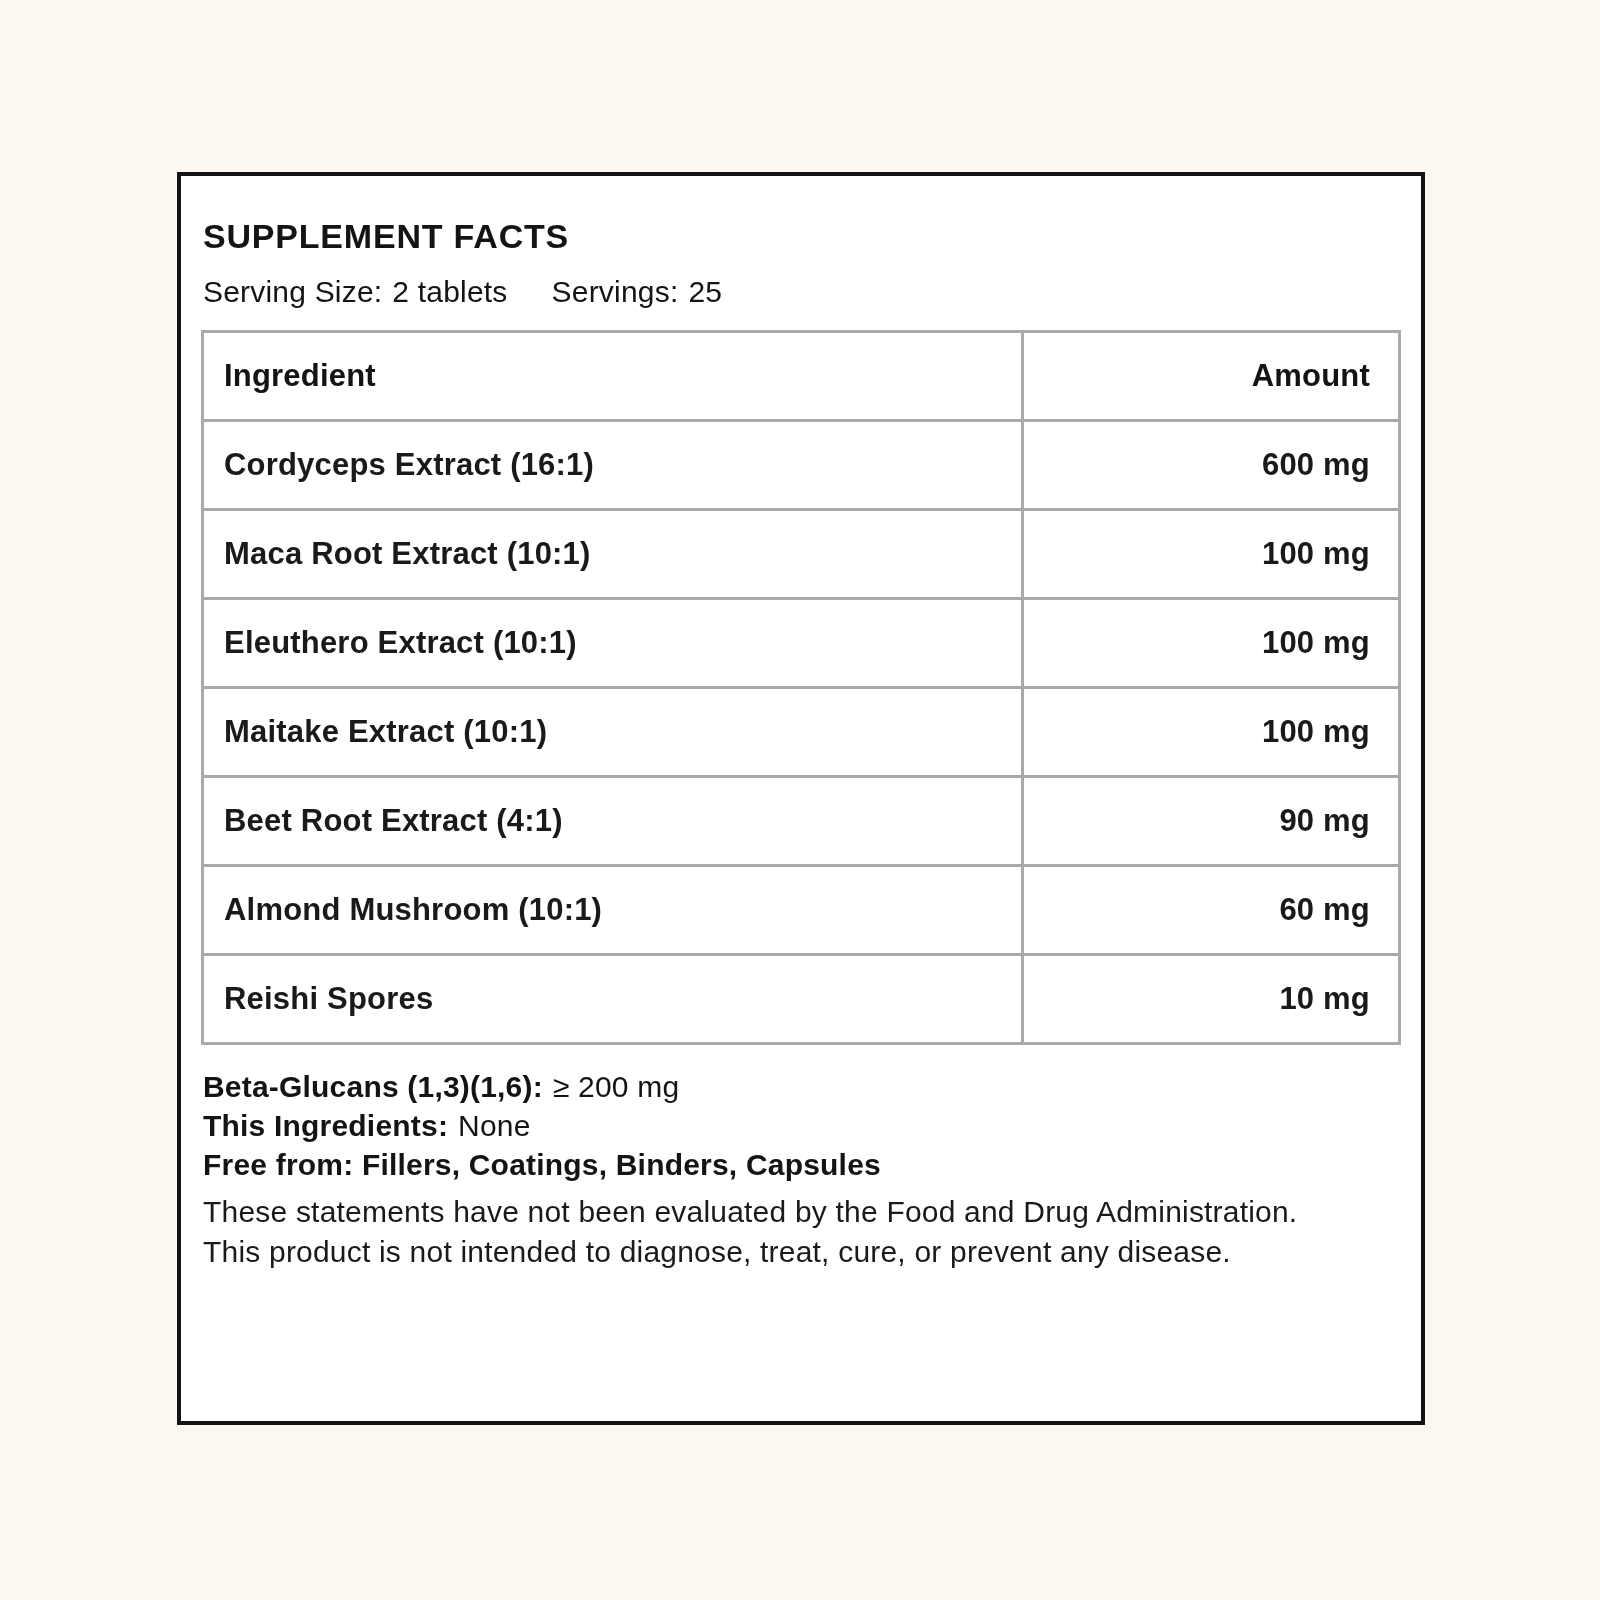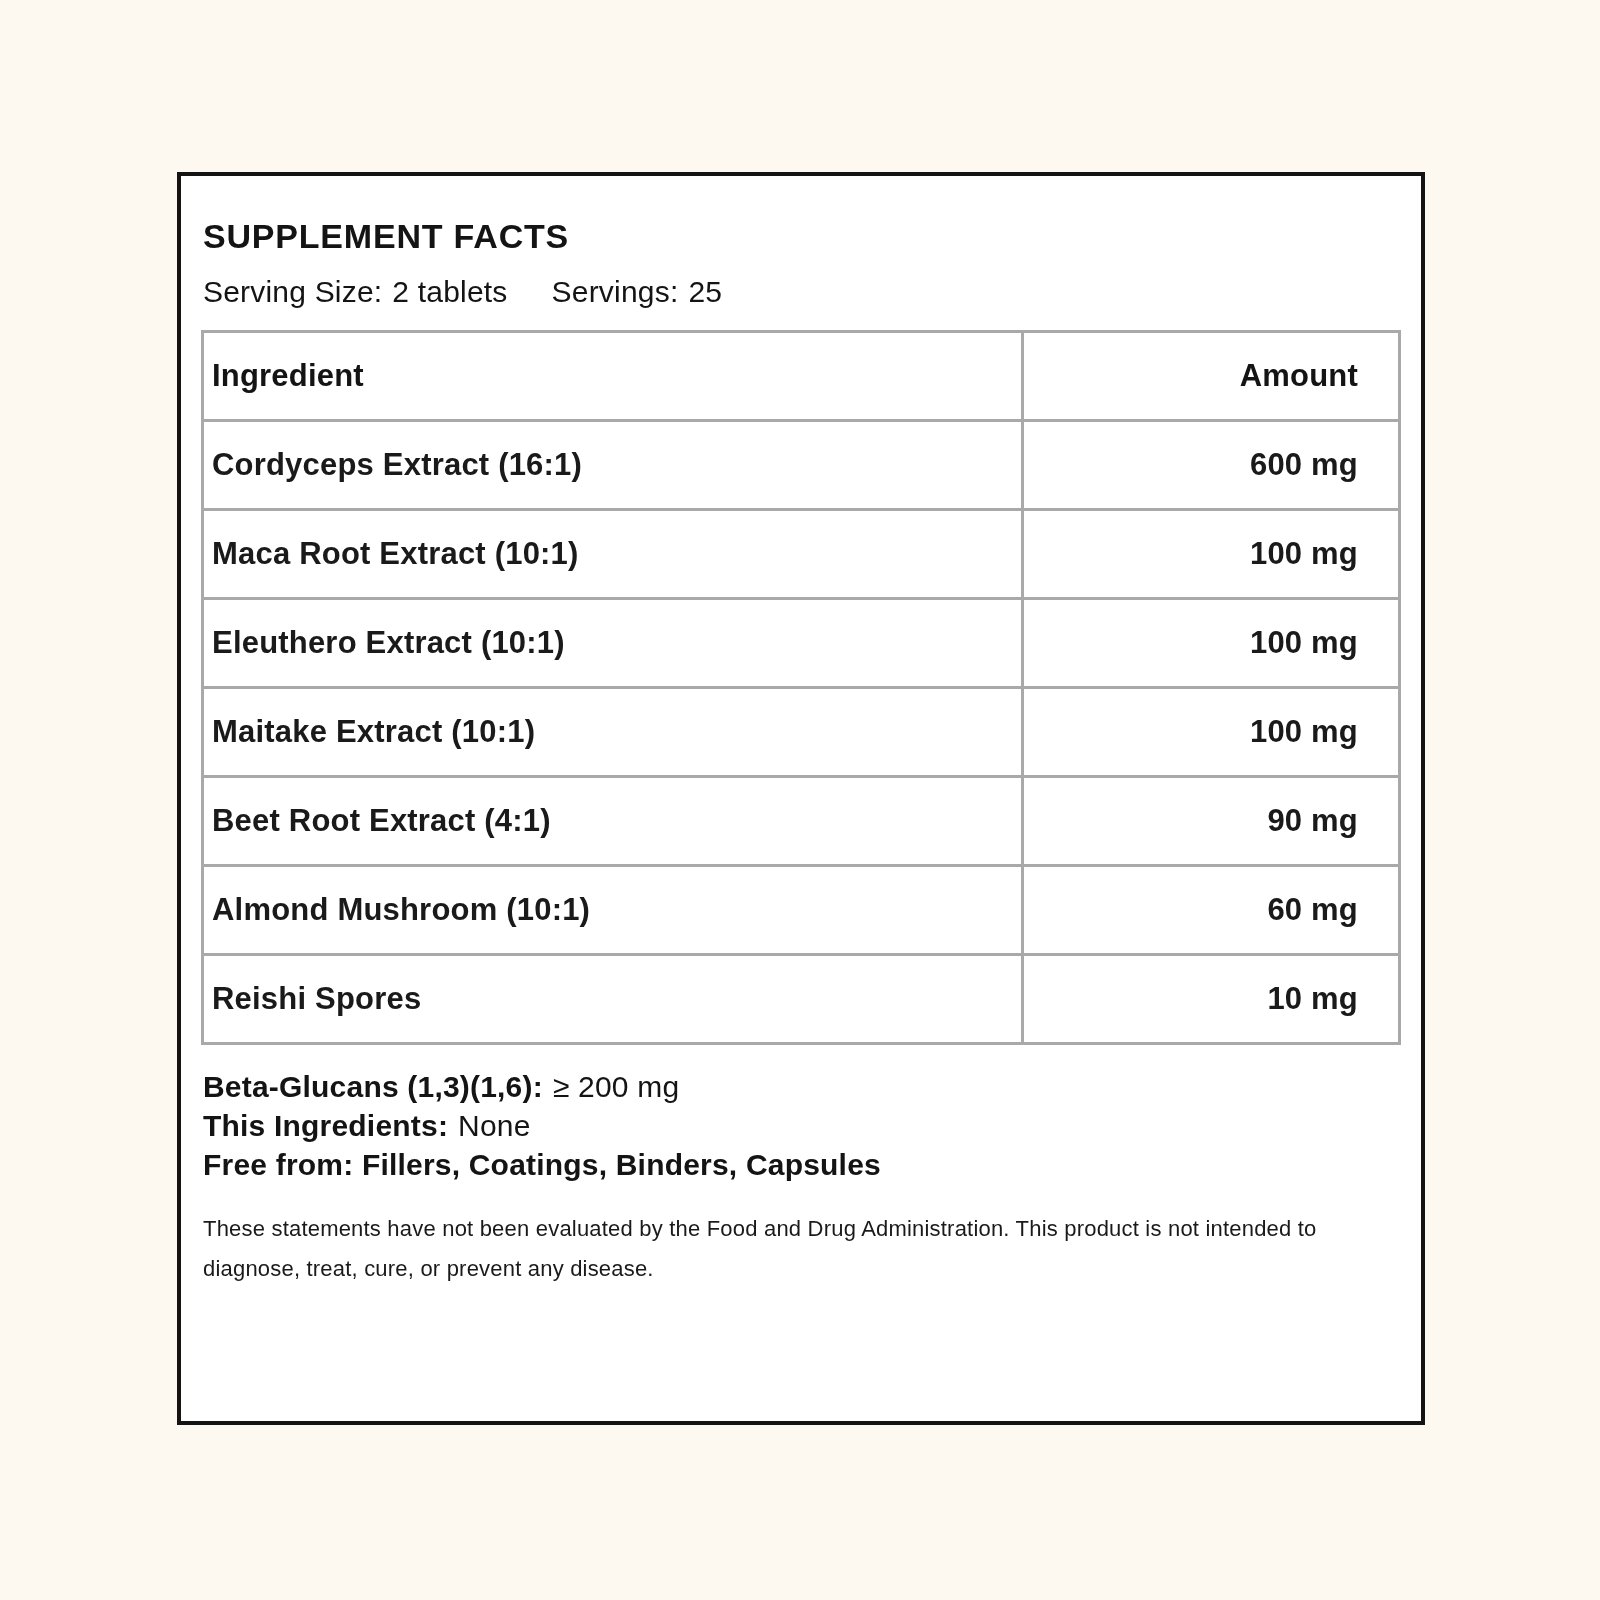--- a/index.html
+++ b/index.html
@@ -47,35 +47,35 @@
     table-layout: fixed;
   }
   table.facts th, table.facts td {
     border: 3px solid #A9A9A9;
     height: 89px;
     font-size: 31px;
     letter-spacing: 0.2px;
     vertical-align: middle;
     background: #FFFFFF;
   }
-  .col-ingredient { width: 68.5%; text-align: left; padding-left: 8px; }
-  .col-amount { width: 31.5%; text-align: right; padding-right: 40px; }
+  .col-ingredient { width: 68.5%; text-align: left; padding-left: 20px; }
+  .col-amount { width: 31.5%; text-align: right; padding-right: 28px; }
   table.facts th { font-weight: 700; }
   table.facts td { font-weight: 700; color: #1a1a1a; }
   .notes {
     margin: 22px 0 0 2px;
     font-size: 30px;
     line-height: 39px;
     letter-spacing: 0.2px;
   }
   .note-line .lbl { font-weight: 700; }
   .note-line .val { font-weight: 400; }
   .disclaimer {
-    margin: 25px 0 0 2px;
-    font-size: 22px;
+    margin: 8px 0 0 2px;
+    font-size: 30px;
     line-height: 40px;
     font-weight: 400;
     letter-spacing: 0.2px;
     max-width: 1135px;
     color: #1a1a1a;
   }
 </style>
 </head>
 <body>
 

